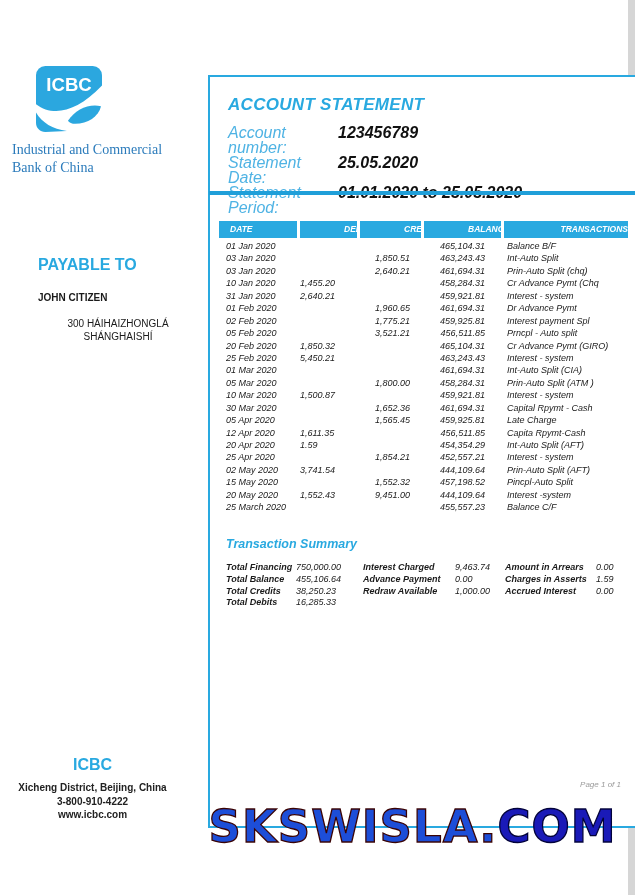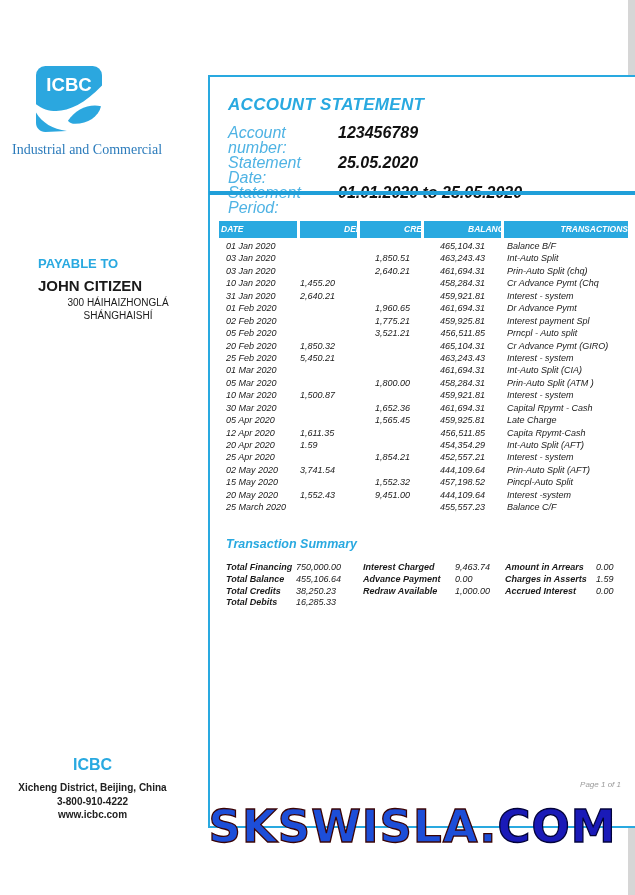--- a/index.html
+++ b/index.html
@@ -11,22 +11,22 @@
   .edge-strip { position:absolute; right:0; top:0; width:7px; height:895px; background:#d6d6d6; }
 
   
   .logo-wrap { position:absolute; left:36px; top:66px; width:66px; height:66px; }
   .bank-name {
     position:absolute; left:12px; top:141px; width:182px;
     font-family:"Liberation Serif", serif; font-size:14px; line-height:18px;
     color:#2b7bbb;
   }
   .payable { position:absolute; left:38px; top:256px; width:160px; }
-  .payable-heading { color:#29a9e0; font-weight:bold; font-size:13px; margin-bottom:6px; }
-  .payable-name { font-weight:bold; font-size:15px; margin-bottom:2px; }
+  .payable-heading { color:#29a9e0; font-weight:bold; font-size:16px; margin-bottom:18px; }
+  .payable-name { font-weight:bold; font-size:10px; margin-bottom:14px; }
   .payable-addr { font-size:10px; line-height:13px;text-align:center; }
 
   .footer { position:absolute; left:10px; top:756px; width:165px; text-align:center; }
   .footer-brand { color:#29a9e0; font-weight:bold; font-size:16px; margin-bottom:7px; }
   .footer-line { font-size:10px; font-weight:600; line-height:13.5px; color:#222; }
 
   
   .main-box {
     position:absolute; left:208px; top:75px; width:431px; height:753px;
     border:2.5px solid #29a9e0; background:#fff;font-style:italic;
@@ -43,21 +43,21 @@
 
   
   .table { position:absolute; left:9px; top:144px; width:409px; }
   .tr-head, .tr {
     display:grid; grid-template-columns:78px 57px 61px 77px 124px; column-gap:3px;
   }
   .tr-head .th {
     background:#29a9e0; color:#fff; font-weight:bold; font-size:8.5px;
     height:17px; line-height:17px; text-align:right;padding-left:44px;
   }
-  .tr-head .col0 { text-align:left; padding-left:2px; }
+  .tr-head .col0 { text-align:left; padding-left:11px; }
   .tr { height:12.45px; }
   .td { font-size:9px; line-height:12.45px; white-space:nowrap; }
   .td.col0 { padding-left:7px; }
   .td.col1 { text-align:left; padding-right:13px; }
   .td.col2 { text-align:right; padding-right:11px; }
   .td.col3 { text-align:right; padding-right:16px; }
   .td.col4 { padding-left:3px; }
   .tbody { margin-top:2px; }
 
   
@@ -91,20 +91,21 @@
     <rect x="0" y="0" width="64" height="64" rx="9" fill="#2ba7df"></rect>
     <path d="M0,37 C16,49 38,46 64,19 L64,64 L0,64 Z" fill="#ffffff"></path>
     <path d="M0,45 C6,55 16,61 30,63 L9,64 C4,64 0,60 0,55 Z" fill="#2ba7df"></path>
     <path d="M31,53 C38,42 52,36 63,39 C61,49 50,56 38,56 C35,56 32,55 31,53 Z" fill="#2ba7df"></path>
     <text x="32" y="24" text-anchor="middle" font-family="Liberation Sans, sans-serif" font-size="18" font-weight="bold" fill="#ffffff">ICBC</text>
   </svg>
 </div>
 
 <div class="bank-name">
   <div>Industrial and Commercial</div>
+  <div>Bank of China</div>
 </div>
 
 <div class="payable">
   <div class="payable-heading">PAYABLE TO</div>
   <div class="payable-name">JOHN CITIZEN</div>
   <div class="payable-addr">300 HÁIHAIZHONGLÁ</div>
   <div class="payable-addr">SHÁNGHAISHÍ</div>
 </div>
 
 <div class="footer">

